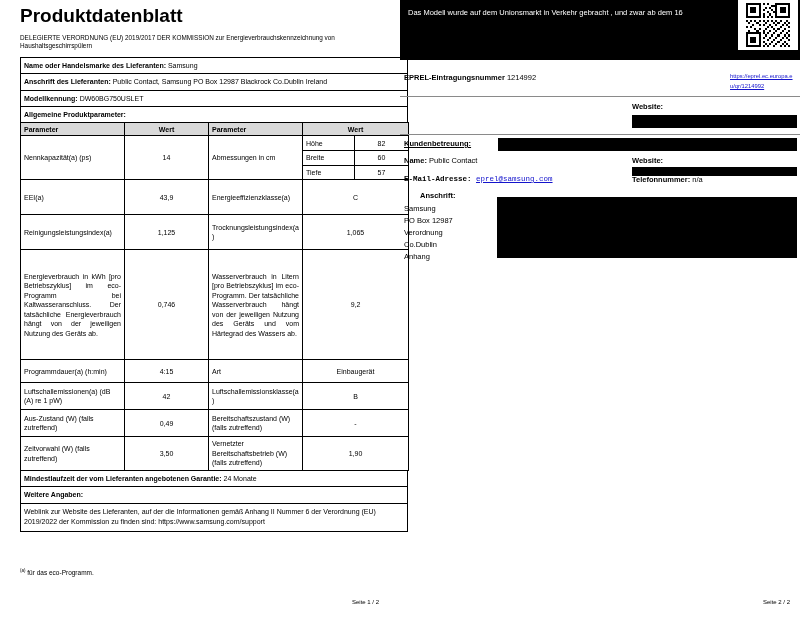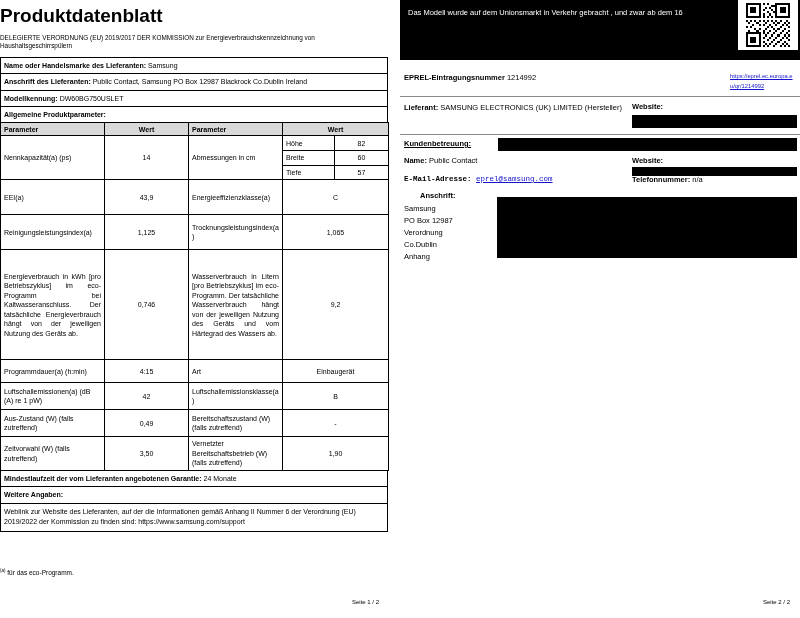--- a/index.html
+++ b/index.html
@@ -5,21 +5,21 @@
   * { box-sizing: border-box; margin: 0; padding: 0; }
   body { margin: 0; background: #fff; }
   .page {
     position: relative; width: 800px; height: 618px; background: #fff;
     overflow: hidden; color: #000;
     font-family: "Liberation Sans", sans-serif;
   }
   b { font-weight: 700; text-align: center; }
 
   
-  .left  { position: absolute; left: 0; top: 5px; width: 388px; }
+  .left  { position: absolute; left: 20px; top: 5px; width: 388px; }
   .lp-title { font-size: 19px; font-weight: 700; }
   .lp-subtitle { margin-top: 7px; width: 338px; font-size: 6.4px; line-height: 1.3; }
   .stack { margin-top: 6px; }
   .brow { border: 1px solid #000; padding: 3px; font-size: 7px; line-height: 1.35; margin-top: -1px; }
   .stack > .brow:first-child { margin-top: 0; }
 
   .ptable { border-collapse: collapse; table-layout: fixed; width: 388px; margin-top: -1px; font-size: 7px; }
   .ptable th, .ptable td { border: 1px solid #000; padding: 2px 3px; }
   .ptable th { background: #d9d9d9; font-weight: 700; text-align: center; height: 13px; }
   .ptable th.pl { text-align: left; }
@@ -217,24 +217,20 @@
     </div>
 
     <div class="eprel">
       <b>EPREL-Eintragungsnummer</b>
       <span>1214992</span>
     </div>
     <a class="eprel-link" href="#">https://eprel.ec.europa.eu/qr/1214992</a>
 
     <div class="hr h1"></div>
 
-    <div class="supplier">
-      <b>Lieferant:</b>
-      <span>SAMSUNG ELECTRONICS (UK) LIMITED (Hersteller)</span>
-    </div>
     <div class="w1">
       <b>Website:</b>
     </div>
     <div class="bar bw1"></div>
 
     <div class="hr h2"></div>
 
     <div class="kunden">
       <b>Kundenbetreuung:</b>
     </div>

